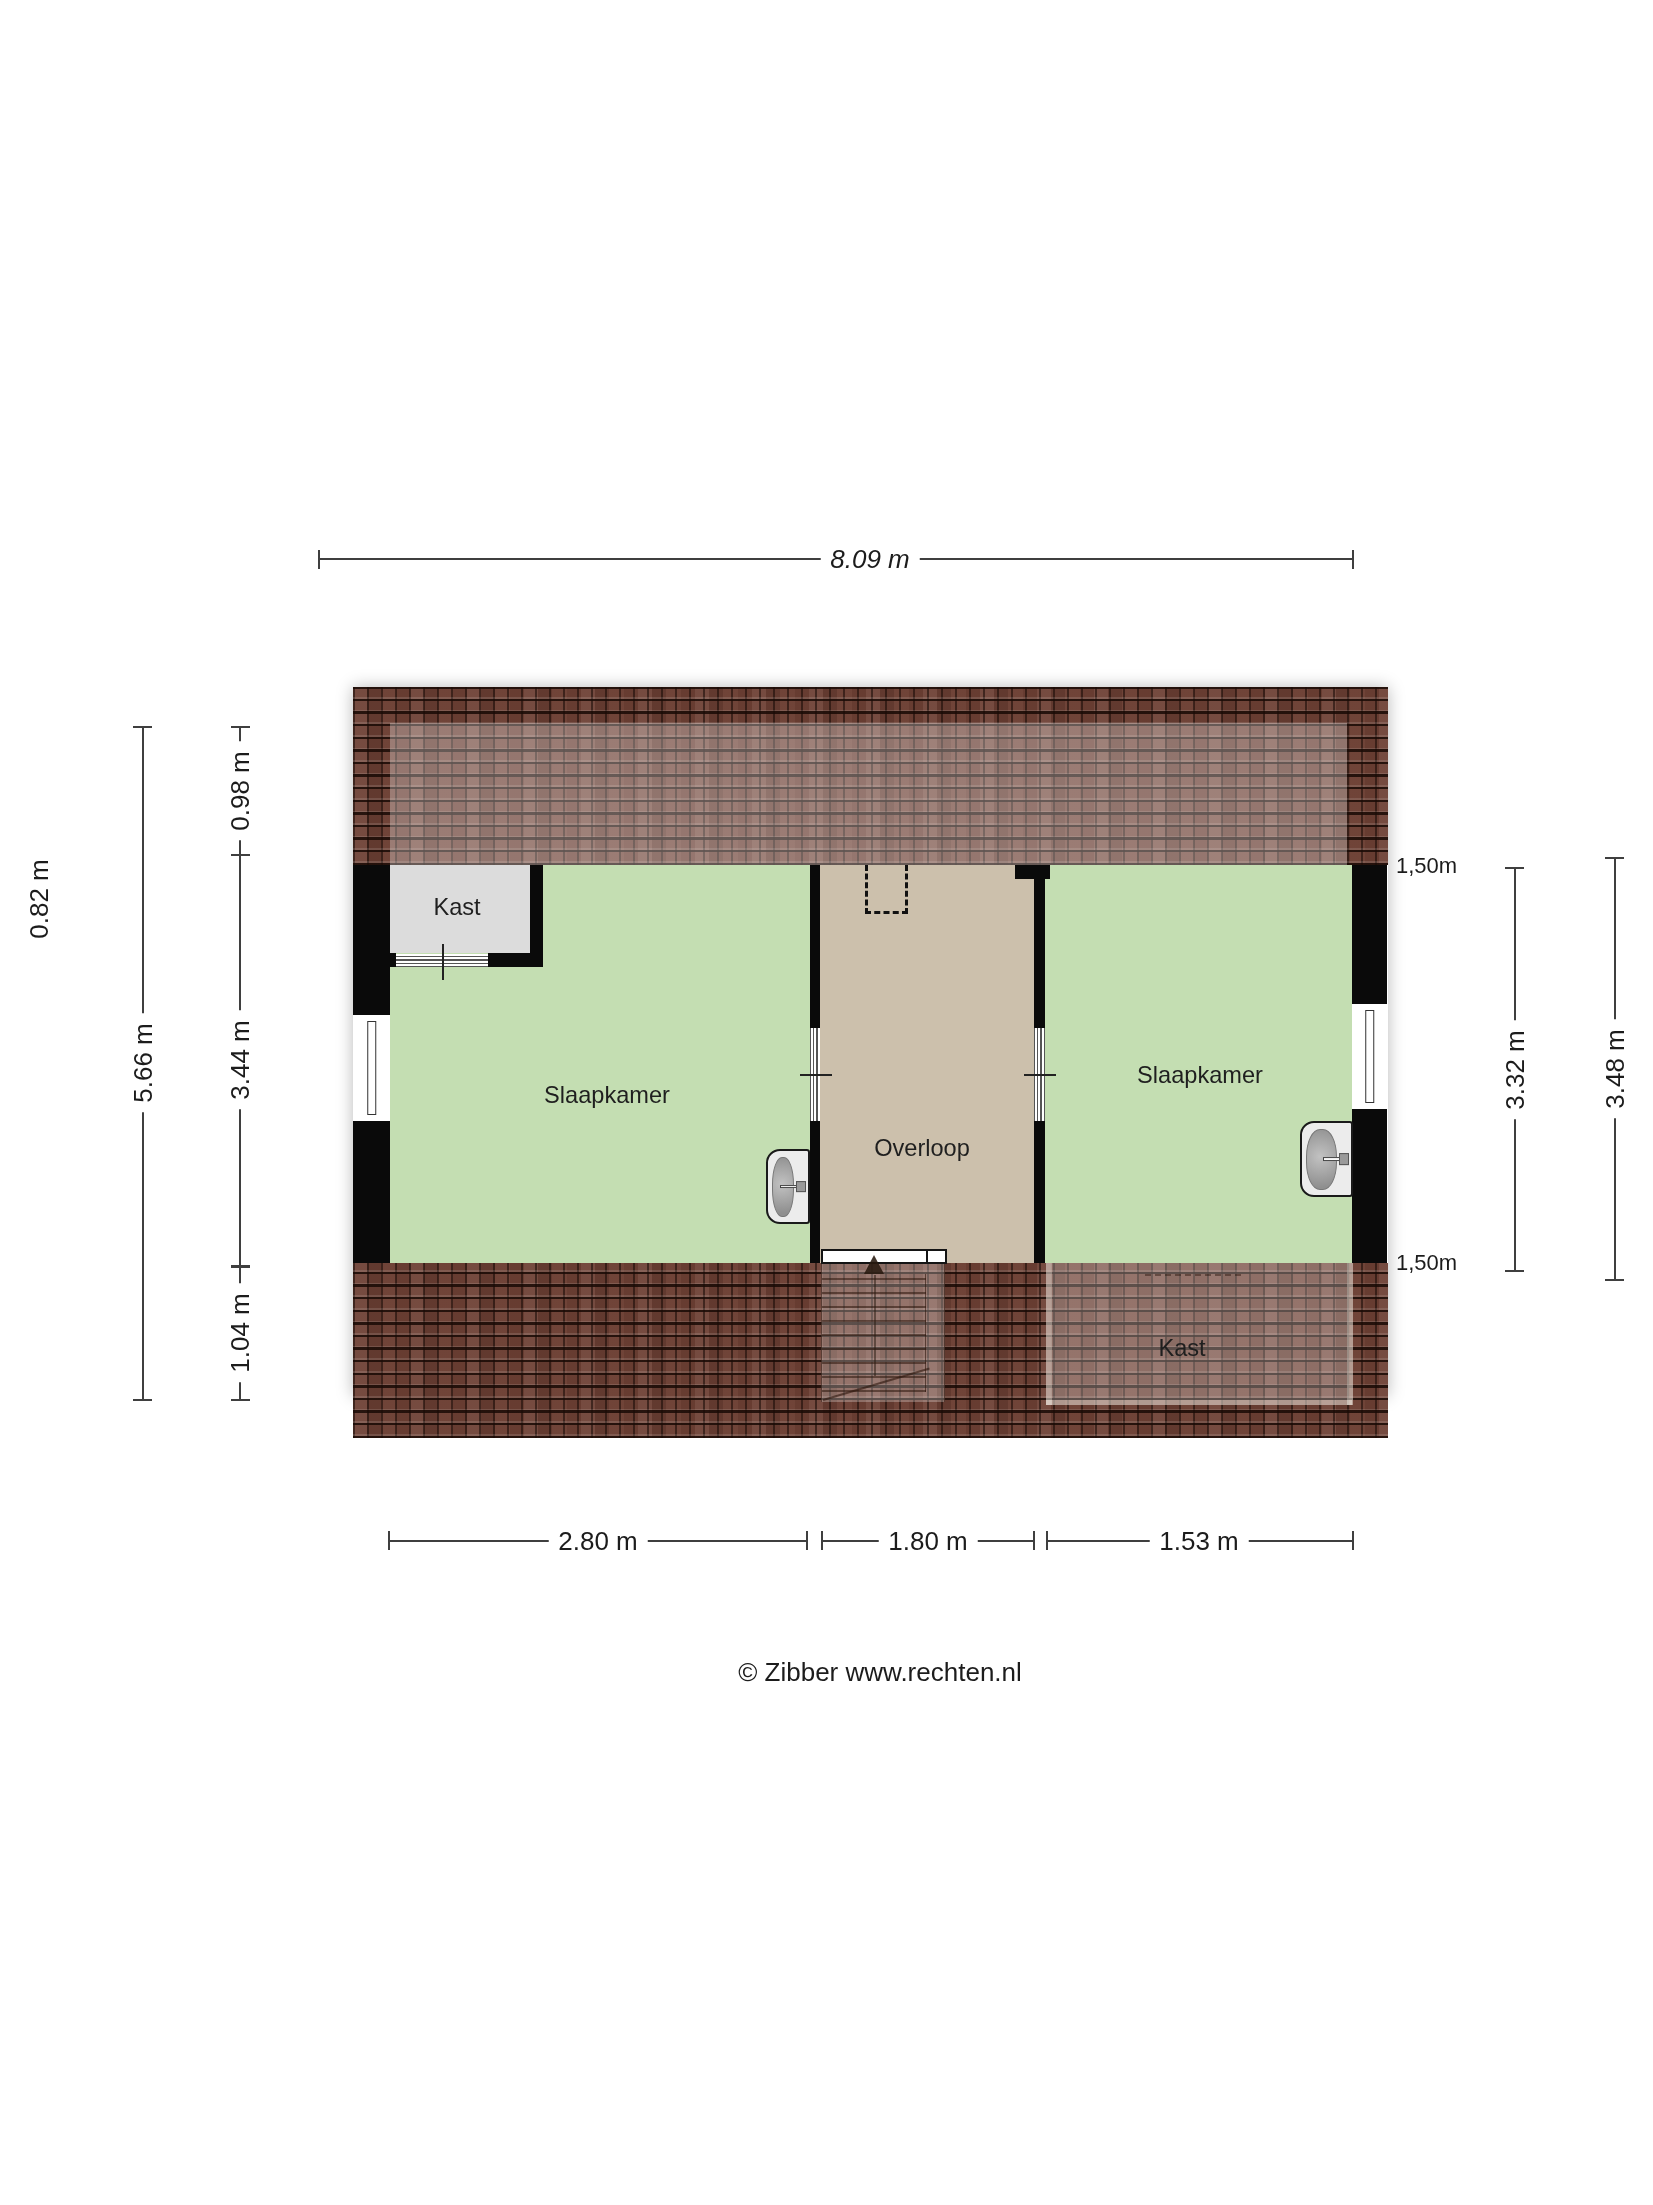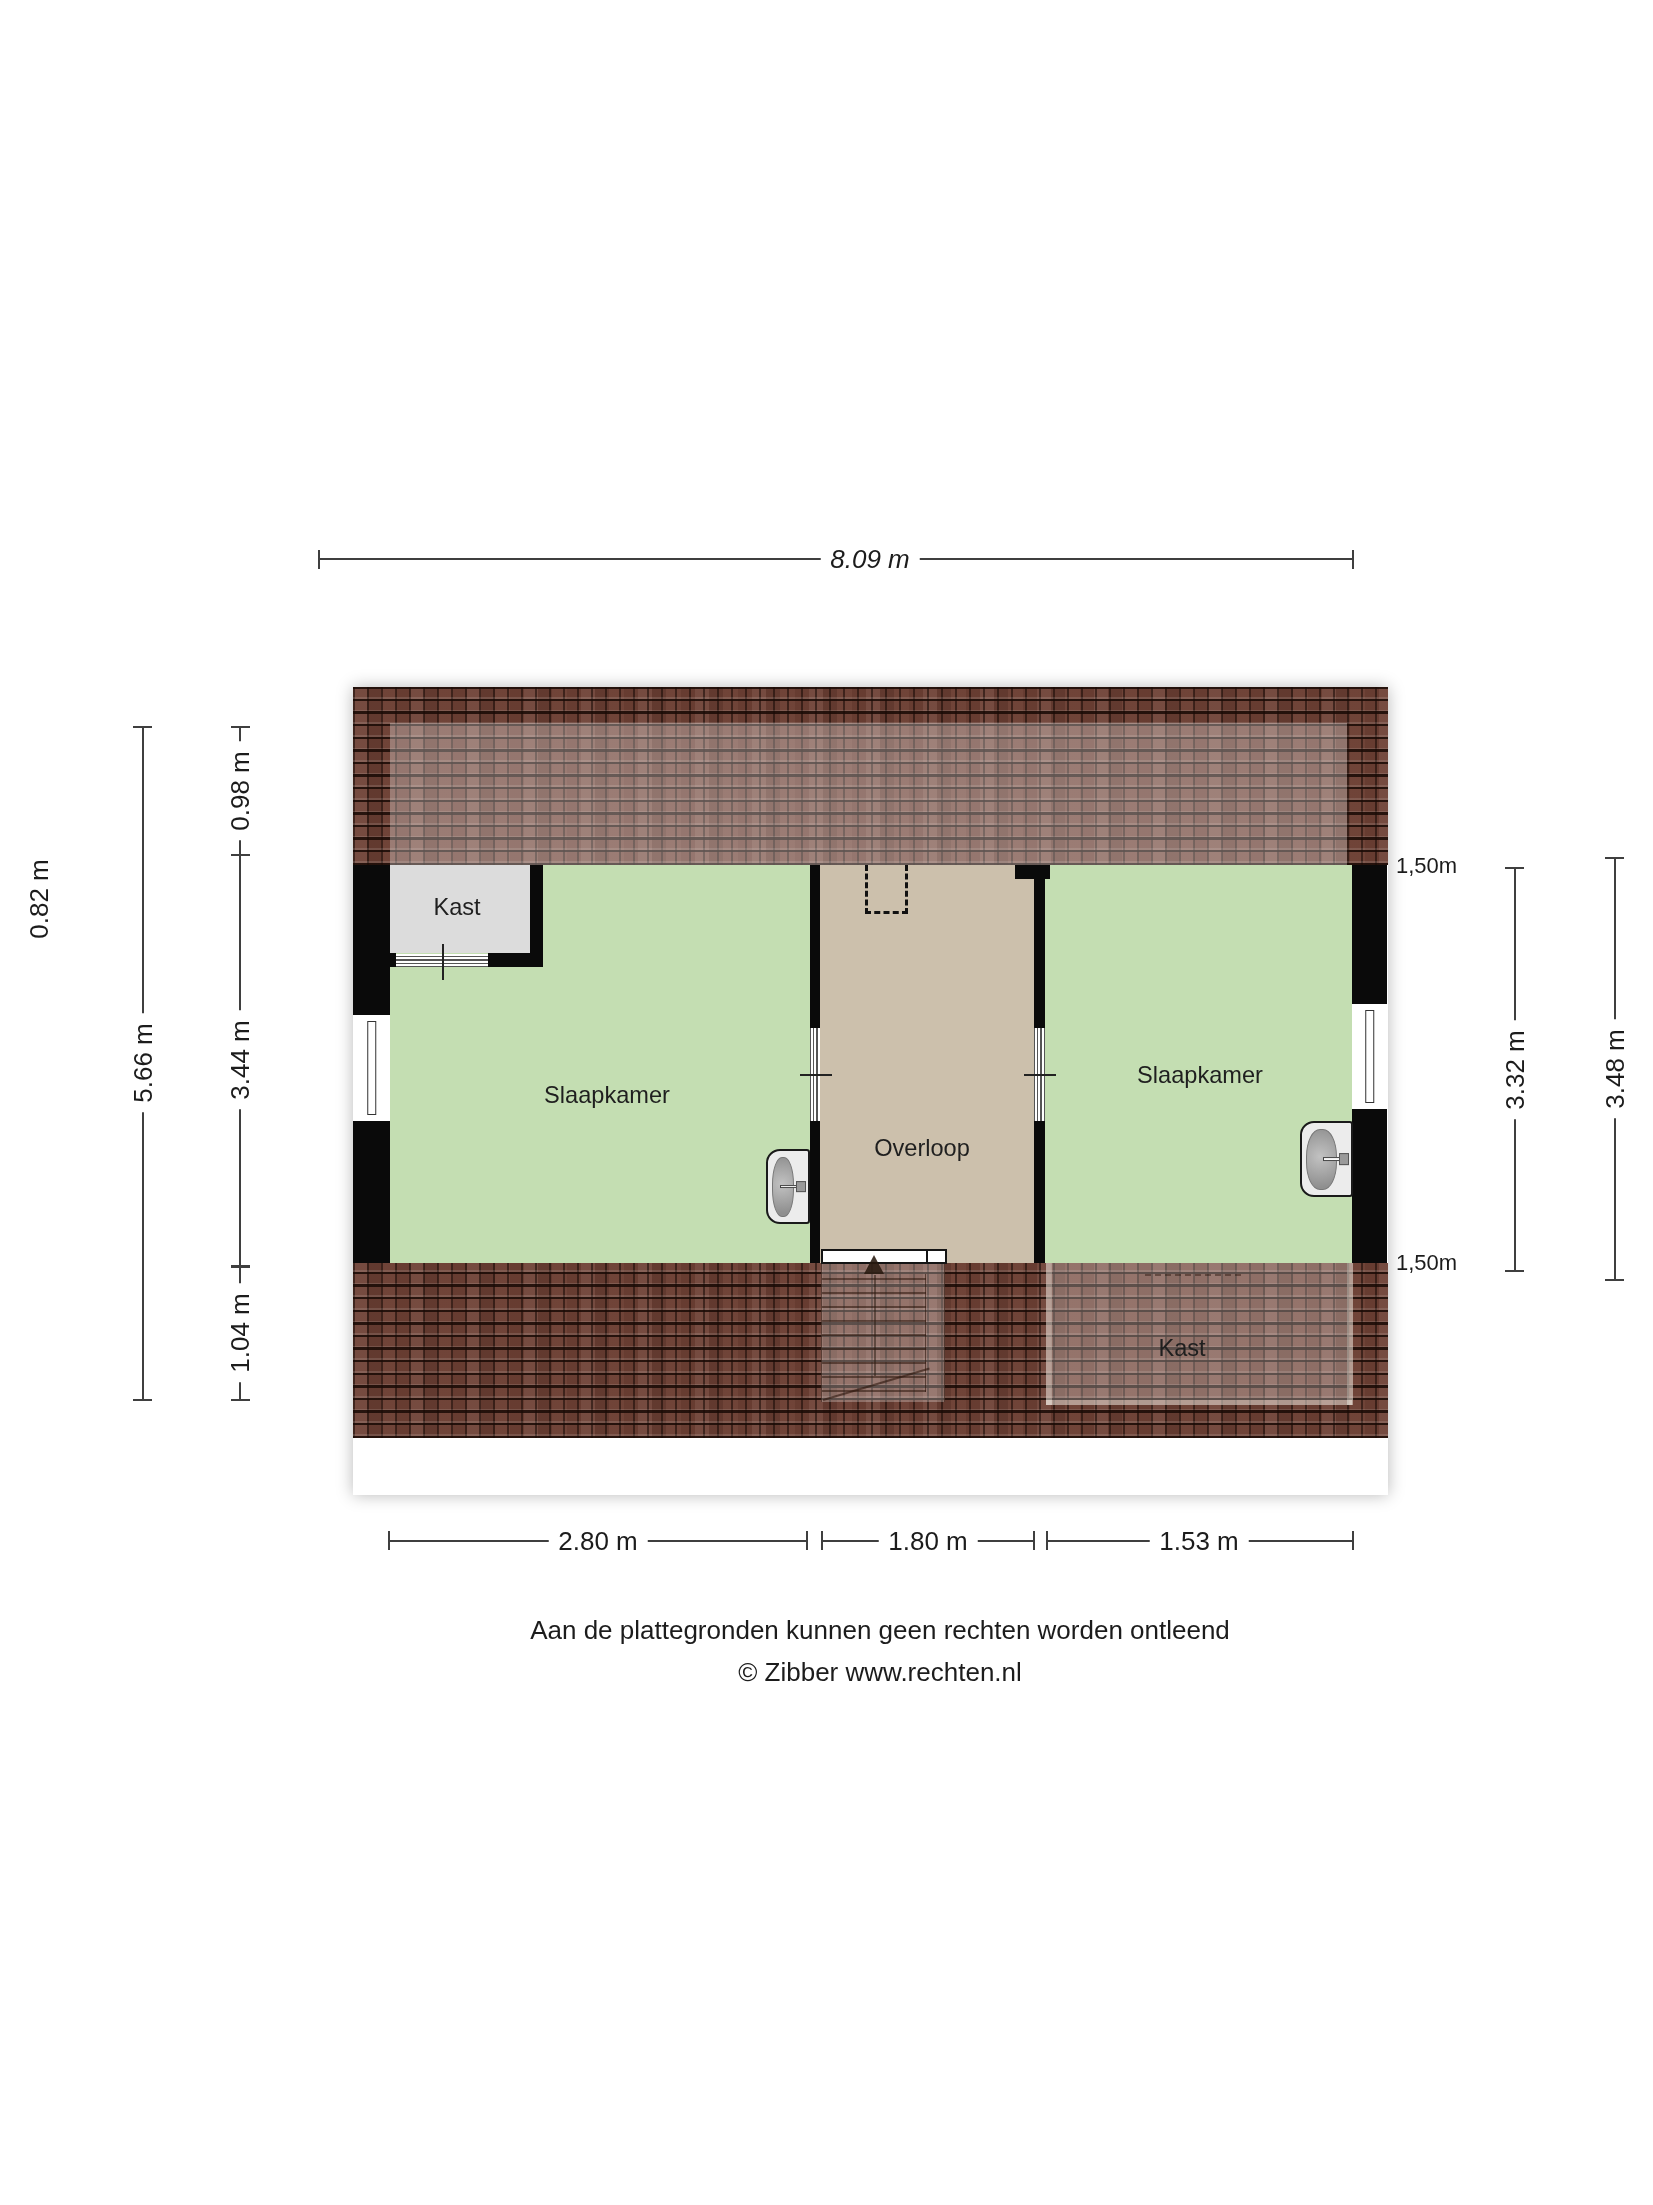--- a/index.html
+++ b/index.html
@@ -7,21 +7,21 @@
         font-family:"Liberation Sans","DejaVu Sans",sans-serif;color:#1c1c1c;}
   .abs{position:absolute;}
   
   .dl{position:absolute;background:#3f3f3f;}
   .dimlabel{position:absolute;background:#ffffff;font-size:26px;line-height:1;
             padding:4.7px 9.5px;white-space:nowrap;transform:translate(-50%,-50%);}
   .dimlabel.vert{transform:translate(-50%,-50%) rotate(-90deg);}
   .dimlabel.plain{background:transparent;}
   .smalldim{position:absolute;font-size:22px;line-height:1;white-space:nowrap;transform:translateY(-50%);}
   
-  #plan{position:absolute;left:353px;top:687px;width:1035px;height:808px;
+  #plan{position:absolute;left:353px;top:687px;width:1035px;height:709px;
         box-shadow:0 0 15.8px rgba(0,0,0,0.28);background:#fff;}
   .roof{background-color:#6d4034;
     background-image:
       repeating-linear-gradient(0deg, rgba(25,10,5,0.85) 0 2.4px, rgba(255,255,255,0.12) 2.4px 3.9px, rgba(0,0,0,0) 3.9px 12.6px),
       repeating-linear-gradient(90deg, rgba(20,8,4,0.55) 0 1.6px, rgba(0,0,0,0) 1.6px 14px),
       repeating-linear-gradient(90deg, rgba(255,255,255,0.06) 0 14px, rgba(0,0,0,0.10) 14px 28px, rgba(255,255,255,0.02) 28px 43px, rgba(0,0,0,0.06) 43px 57px);}
   .roof-light{background:rgba(255,255,255,0.30);}
   .wall{background:#0a0a0a;}
   .floor-room{background:#c4deb2;}
   .floor-hall{background:#ccc0ac;}
@@ -174,17 +174,16 @@
     <div class="abs" style="left:511px;top:568px;width:0;height:0;border-left:10.2px solid transparent;border-right:10.2px solid transparent;border-bottom:19.7px solid rgba(40,25,15,0.88);"></div>
     <div class="abs" style="left:521px;top:588px;width:1.6px;height:101px;background:rgba(40,25,15,0.5);"></div>
 
     <div class="room-label" style="left:104px;top:221px;">Kast</div>
     <div class="room-label" style="left:254px;top:409px;">Slaapkamer</div>
     <div class="room-label" style="left:569px;top:462px;">Overloop</div>
     <div class="room-label" style="left:847px;top:389px;">Slaapkamer</div>
     <div class="room-label" style="left:829px;top:662px;">Kast</div>
   </div>
 
-  <div class="footer-line" style="left:880px;top:1617px;">Aan de plattegronden kunnen geen rechten worden ontleend</div>
   <div class="footer-line" style="left:880px;top:1659px;">© Zibber www.rechten.nl</div>
 
 </div>
 
 
 </body></html>

